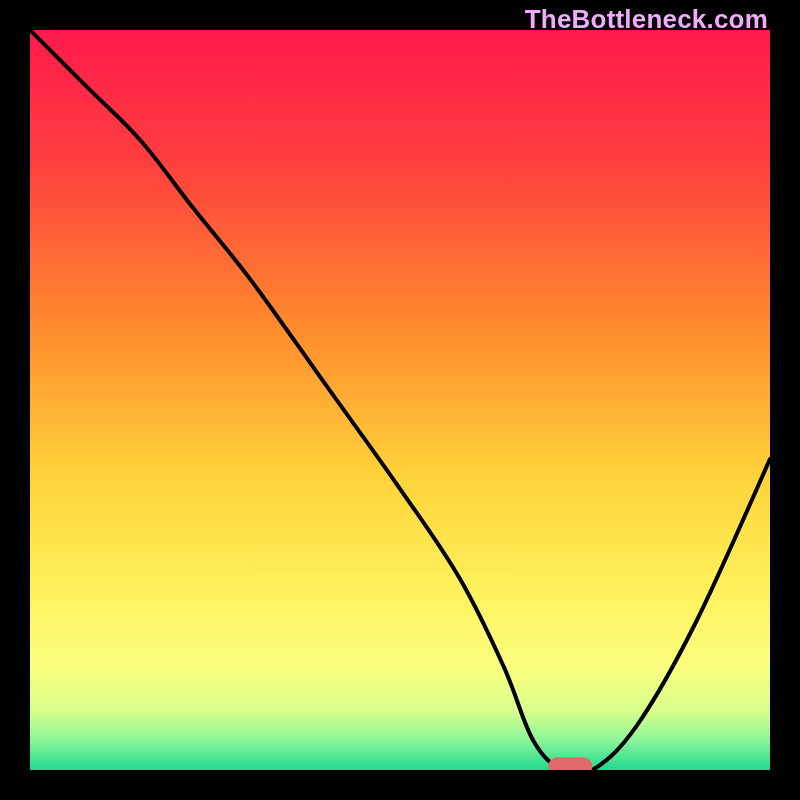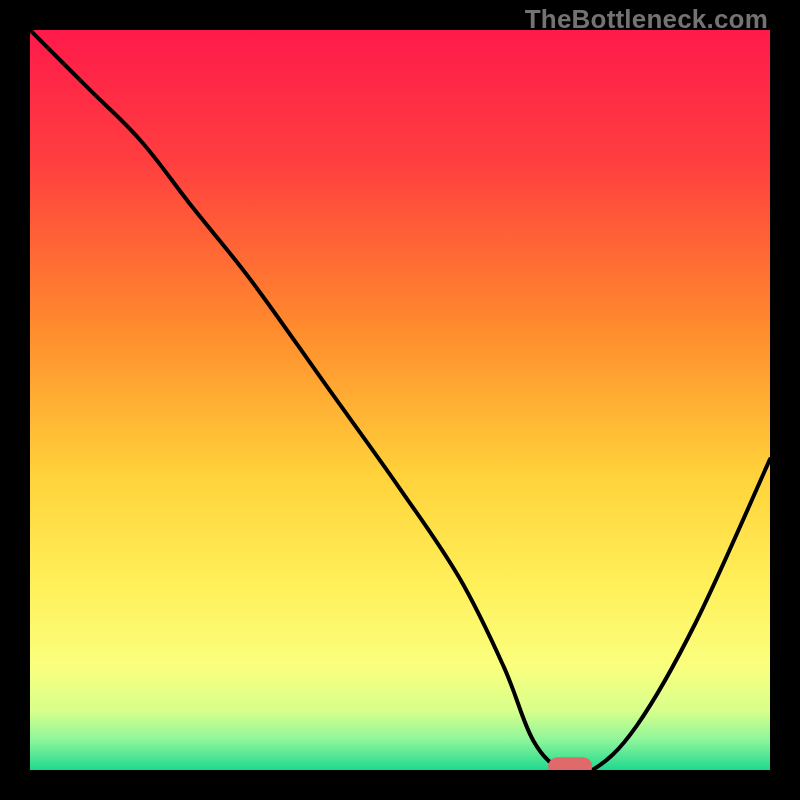--- a/index.html
+++ b/index.html
@@ -25,21 +25,21 @@
     width: 740px;
     height: 740px;
   }
   .watermark {
     position: absolute;
     top: 4px;
     right: 32px;
     font-family: Arial, Helvetica, sans-serif;
     font-size: 26px;
     font-weight: 600;
-    color: #737373;
+    color: #f0abfc;
     letter-spacing: 0.2px;
   }
   svg { display: block; }
 </style>
 </head>
 <body>
 
 <div class="frame">
   <svg class="plot-area" viewBox="0 0 740 740" preserveAspectRatio="none">
     <defs>

